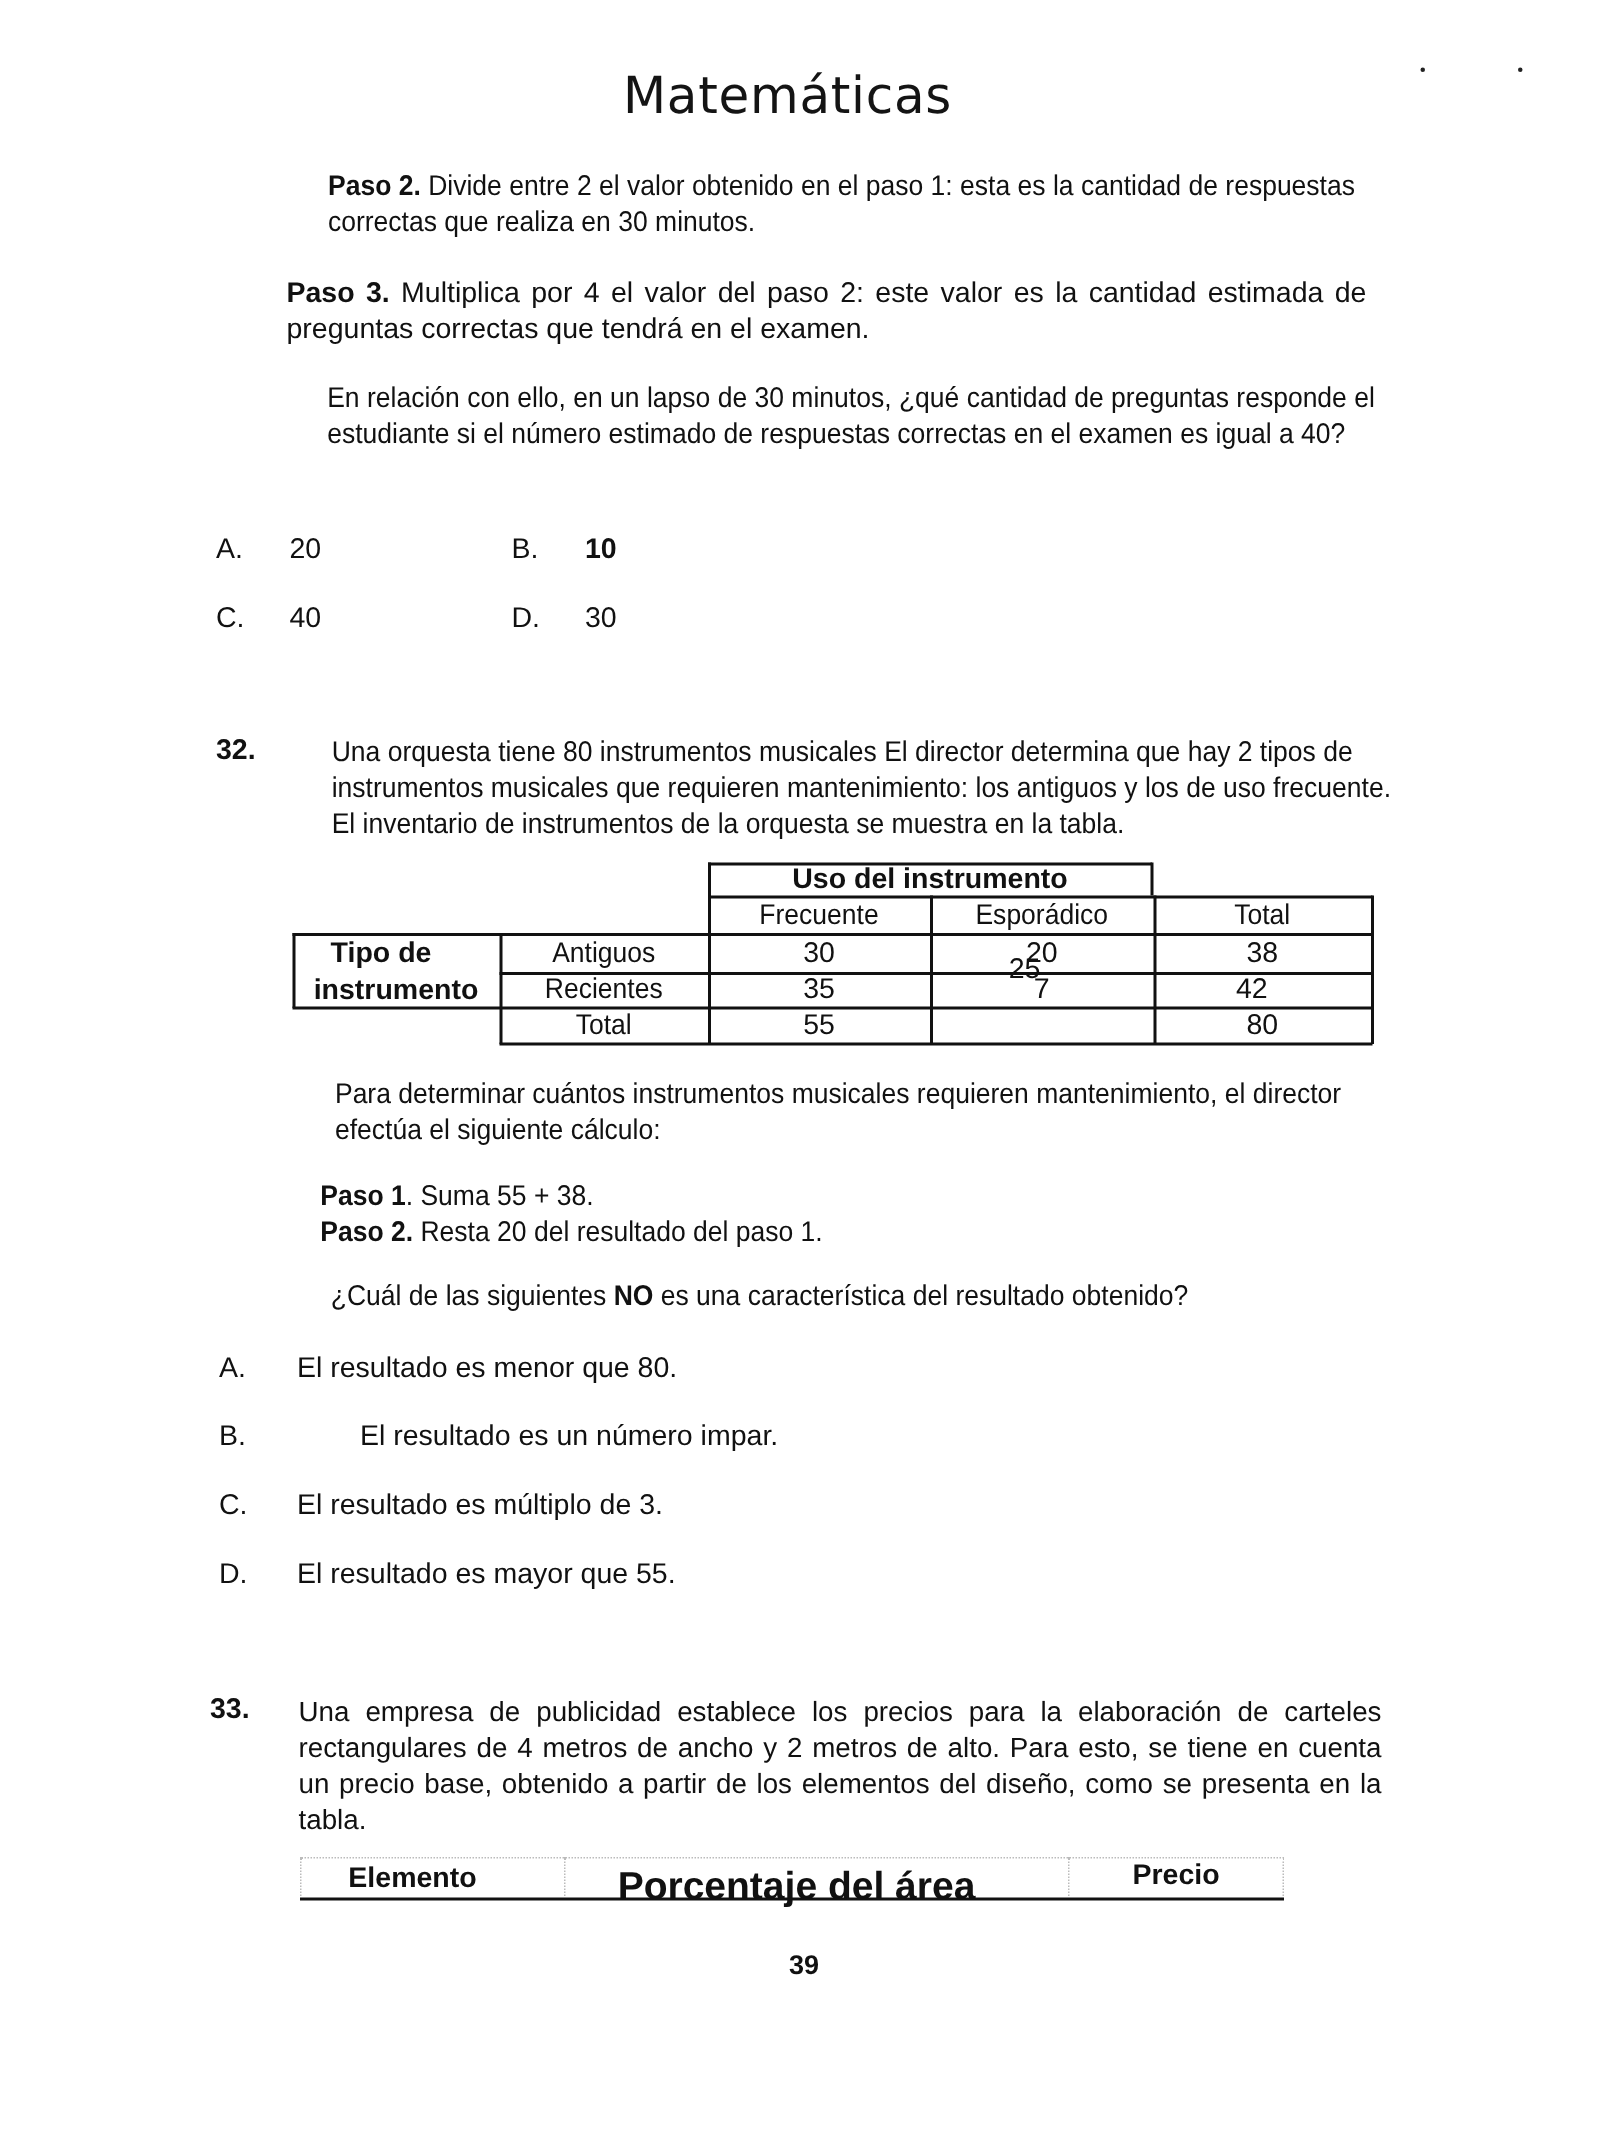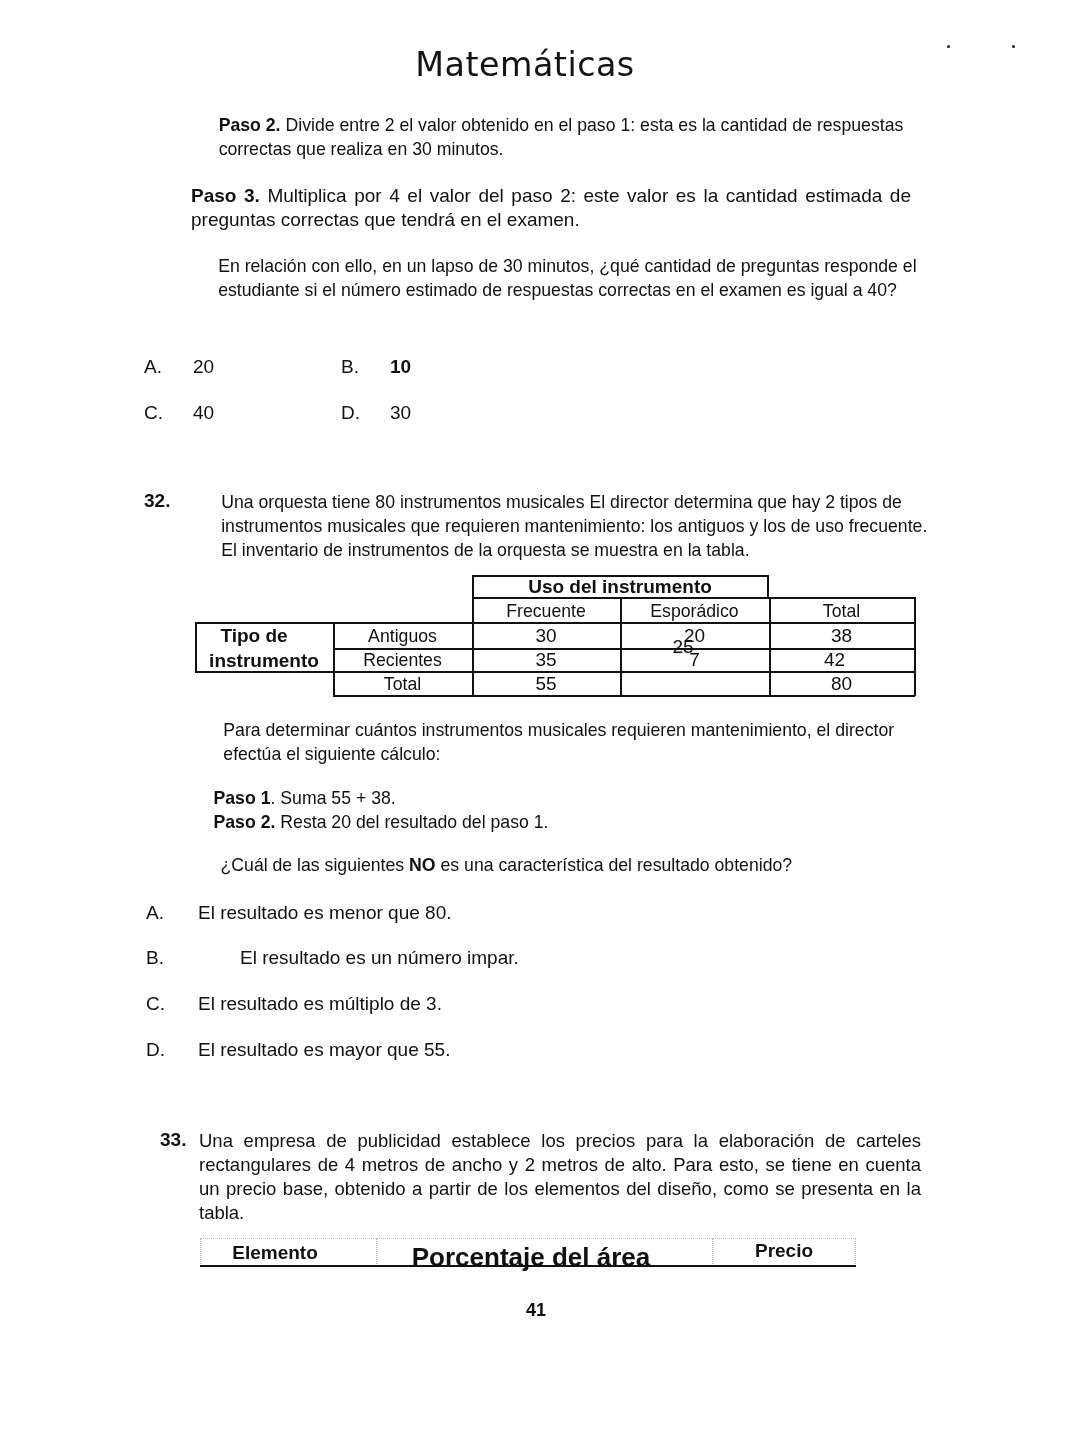--- a/index.html
+++ b/index.html
@@ -132,30 +132,30 @@
 
 <div class="abs opt-letter" style="left:146px; top:902px;">A.</div>
 <div class="abs opt-val" style="left:198px; top:902px;">El resultado es menor que 80.</div>
 <div class="abs opt-letter" style="left:146px; top:947px;">B.</div>
 <div class="abs opt-val" style="left:198px; top:947px;margin-left:42px;">El resultado es un número impar.</div>
 <div class="abs opt-letter" style="left:146px; top:993px;">C.</div>
 <div class="abs opt-val" style="left:198px; top:993px;">El resultado es múltiplo de 3.</div>
 <div class="abs opt-letter" style="left:146px; top:1039px;">D.</div>
 <div class="abs opt-val" style="left:198px; top:1039px;">El resultado es mayor que 55.</div>
 
-<div class="abs qnum" style="left:160px; top:1129px;text-align:right;">33.</div>
+<div class="abs qnum" style="left:140px; top:1129px;text-align:right;">33.</div>
 <div class="abs para" style="left:199px; top:1129px; width:722px; text-align: justify;">
   <div style="font-size:18.5px;">Una empresa de publicidad establece los precios para la elaboración de carteles rectangulares de 4 metros de ancho y 2 metros de alto. Para esto, se tiene en cuenta un precio base, obtenido a partir de los elementos del diseño, como se presenta en la tabla.</div>
 </div>
 
 <div class="abs" style="left:200px; top:1238px; width:656px; height:30px;">
   <div class="abs" style="left:0; top:0; width:656px; border-top:1px dotted #bbb;"></div>
   <div class="abs" style="left:0; top:0; height:26px; border-left:1px dotted #bbb;"></div>
   <div class="abs" style="left:176px; top:0; height:26px; border-left:1px dotted #bbb;"></div>
   <div class="abs" style="left:512px; top:0; height:26px; border-left:1px dotted #bbb;"></div>
   <div class="abs" style="left:655px; top:0; height:26px; border-left:1px dotted #bbb;"></div>
   <div class="abs b" style="left:0; width:150px; top:4px; text-align:center; font-size:19px;">Elemento</div>
   <div class="abs b" style="left:176px; width:310px; top:4px; text-align:center; font-size:26px;">Porcentaje del área</div>
   <div class="abs b" style="left:512px; width:144px; top:2px; text-align:center; font-size:19px;">Precio</div>
   <div class="abs" style="left:0; top:27px; width:656px; height:2px; background:#111;"></div>
 </div>
 
-<div class="abs pagenum">41</div>
+<div class="abs pagenum">39</div>
 
 </body></html>

